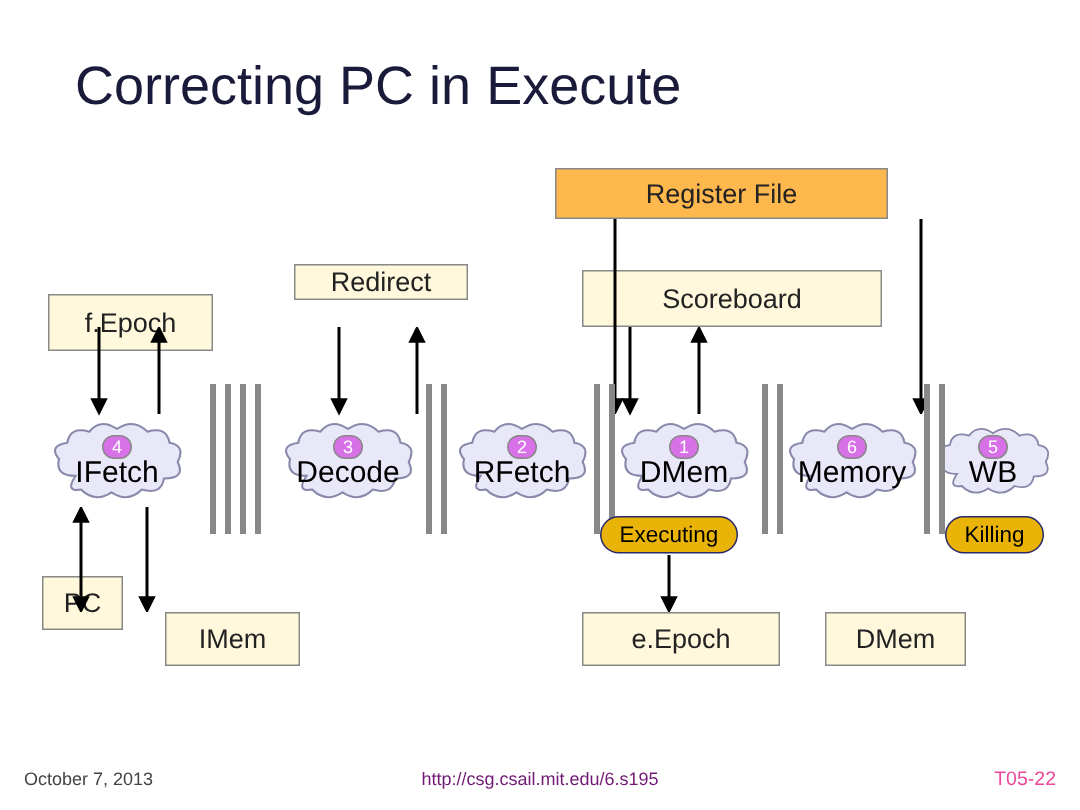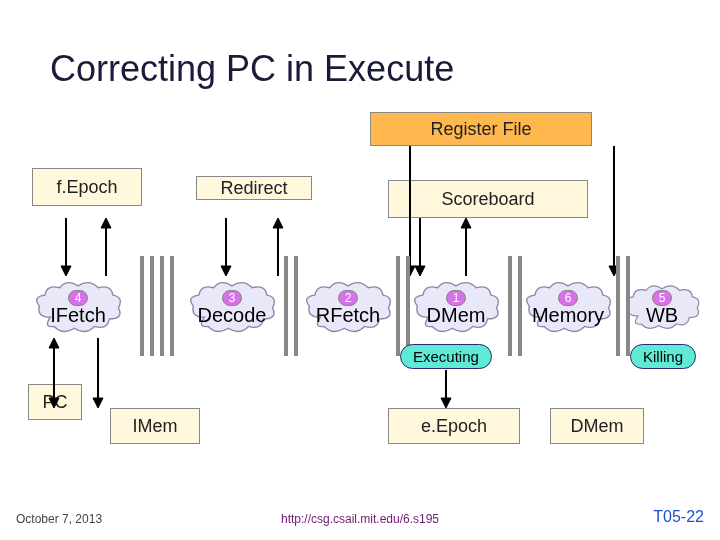--- a/index.html
+++ b/index.html
@@ -11,21 +11,20 @@
     position: relative;
     overflow: hidden;
   }
   .title {
     font-size: 36px;
     font-family: Verdana, sans-serif;
     color: #1a1a3a;
     position: absolute;
     top: 36px;
     left: 50px;
-    margin-top: 12px;
   }
   .box {
     position: absolute;
     border: 1px solid #888;
     background: #fff8dc;
     display: flex;
     align-items: center;
     justify-content: center;
     font-size: 18px;
     color: #222;
@@ -61,21 +60,21 @@
   .queue .bar {
     position: absolute;
     width: 4px;
     height: 100%;
     background: #888;
   }
   .queue .bar.l { left: 0; }
   .queue .bar.r { right: 0; }
   .pill {
     position: absolute;
-    background: #5eead4;
+    background: #eab308;
     border: 1.5px solid #2a2a6a;
     border-radius: 16px;
     padding: 3px 12px;
     font-size: 15px;
     text-align: center;
   }
   .footer-date {
     position: absolute;
     bottom: 14px;
     left: 16px;
@@ -87,37 +86,37 @@
     bottom: 14px;
     left: 50%;
     transform: translateX(-50%);
     font-size: 12px;
     color: #701a75;
   }
   .footer-page {
     position: absolute;
     bottom: 14px;
     right: 16px;
-    font-size: 16px;
-    color: #1d4ed8;
+    font-size: 13px;
+    color: #ec4899;
   }
   .arrow {
     position: absolute;
     stroke: #000;
     fill: none;
   }
 </style>
 </head>
 <body>
 
 <div class="title">Correcting PC in Execute</div>
 
 <div class="box orange" style="left:370px; top:112px; width:222px; height:34px;">Register File</div>
 
-<div class="box" style="left:32px; top:168px; width:110px; height:38px;">f.Epoch</div>
+<div class="box" style="left:32px; top:196px; width:110px; height:38px;">f.Epoch</div>
 <div class="box" style="left:196px; top:176px; width:116px; height:24px;">Redirect</div>
 <div class="box" style="left:388px; top:180px; width:200px; height:38px;">Scoreboard</div>
 
 <svg class="arrow" style="left:56px; top:218px; width:20px; height:60px;">
   <line x1="10" y1="0" x2="10" y2="50" stroke-width="2"></line>
   <polygon points="10,58 5,48 15,48" fill="#000"></polygon>
 </svg>
 <svg class="arrow" style="left:96px; top:218px; width:20px; height:60px;">
   <line x1="10" y1="8" x2="10" y2="58" stroke-width="2"></line>
   <polygon points="10,0 5,10 15,10" fill="#000"></polygon>

